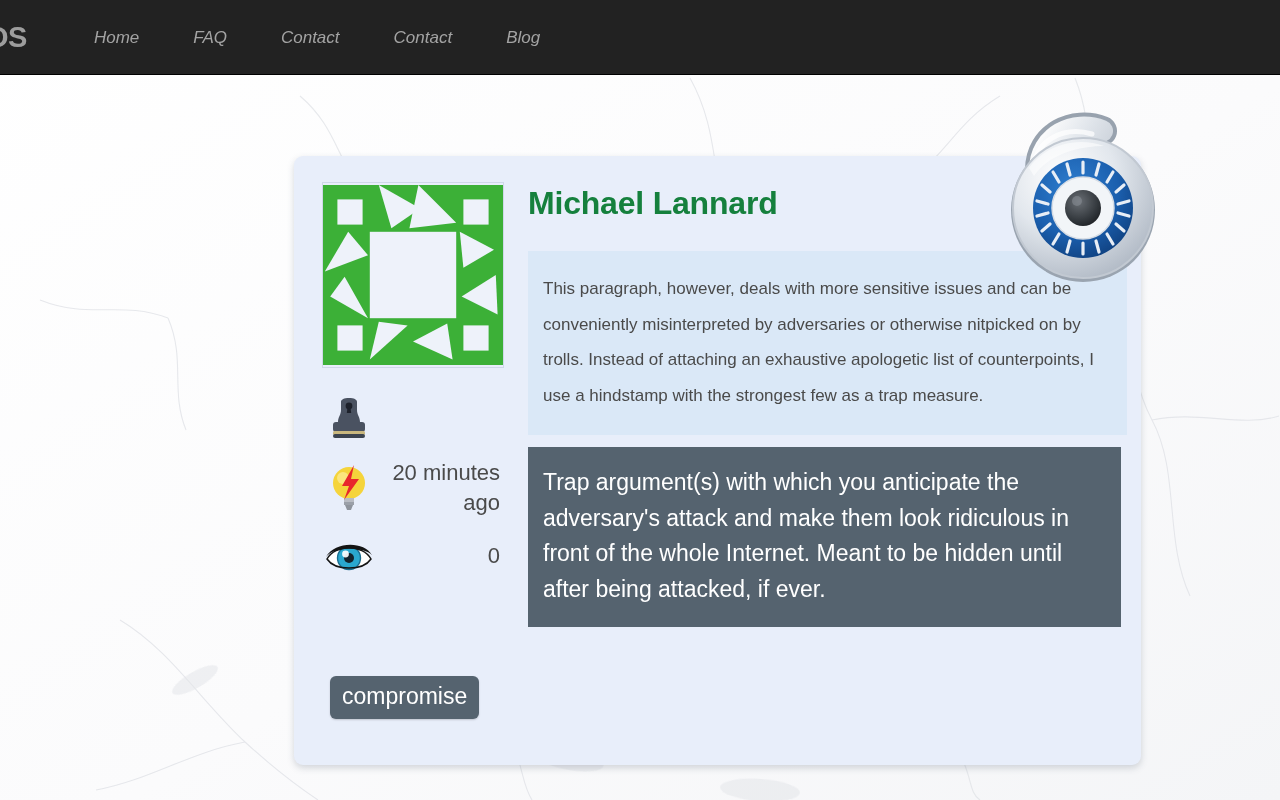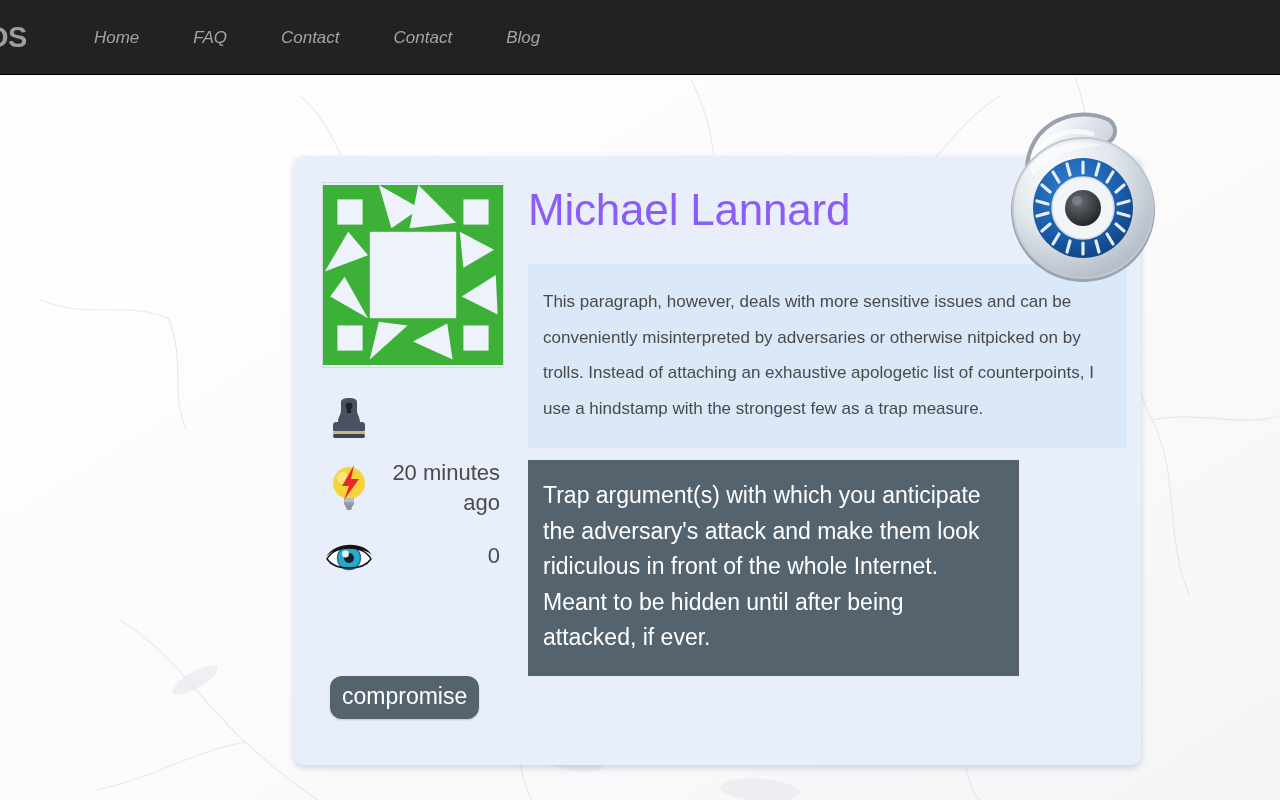--- a/index.html
+++ b/index.html
@@ -126,63 +126,63 @@
   }
 
   
   .right-col {
     flex: 1;
     padding-left: 24px;
     padding-top: 4px;
   }
 
   .person-name {
-    font-size: 44px;
-    font-weight: normal;
-    color: #8b5cf6;
+    font-size: 32px;
+    font-weight: bold;
+    color: #15803d;
     line-height: 1.1;
     margin-bottom: 30px;
     letter-spacing: -0.2px;
   }
 
   .quote-block {
     background: #dae8f7;
     color: #4a4a4a;
     font-size: 17px;
     line-height: 35.5px;
     padding: 20px 22px 22px 15px;
     width: 599px;
   }
 
   .trap-block {
     background: #55636f;
     color: #ffffff;
     font-size: 23px;
     line-height: 35.5px;
     padding: 18px 20px 20px 15px;
-    width: 491px;
+    width: 593px;
     margin-top: 12px;
   }
 
   
   .card-footer {
     position: absolute;
     left: 36px;
     bottom: 46px;
   }
   .btn-compromise {
     display: inline-block;
     background: #55636f;
     color: #ffffff;
     font-family: "Liberation Sans", sans-serif;
     font-size: 23px;
     line-height: 1;
     padding: 9px 12px 11px 12px;
     border: none;
-    border-radius: 12px;
+    border-radius: 6px;
     cursor: pointer;
     box-shadow: 0 1px 2px rgba(0,0,0,0.18);
   }
 
   
   .padlock {
     position: absolute;
     left: 944px;
     top: 106px;
     width: 222px;

